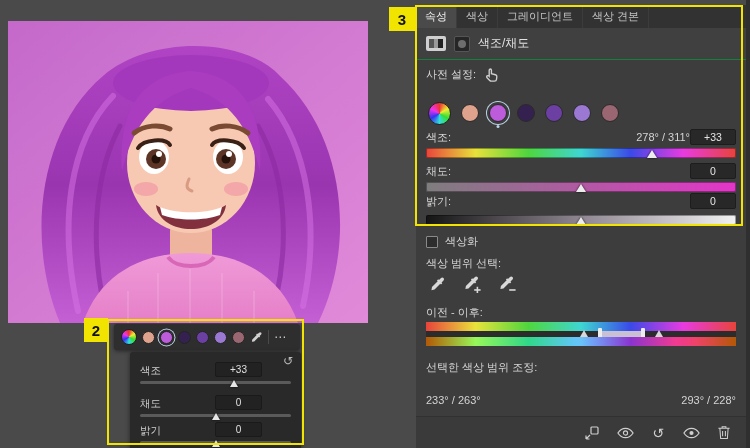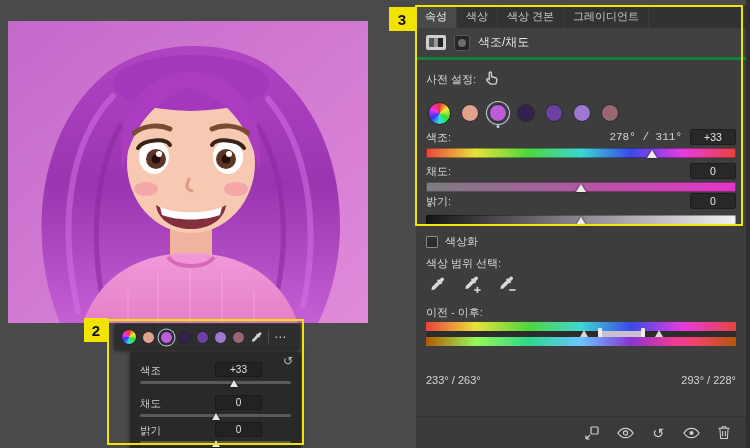--- a/index.html
+++ b/index.html
@@ -15,52 +15,52 @@
   .rpanel { position:absolute; left:416px; top:5px; width:330px; height:443px;
             background:#3d3d3d; color:#d6d6d6; font-size:11px; z-index:2; }
   .edge-sliver { position:absolute; left:746px; top:0; width:4px; height:448px; background:#2f2f2f; }
 
   .tabs { position:absolute; top:0; left:0; right:0; height:23px; background:#323232; display:flex; }
   .tab { padding:0 9px; line-height:23px; font-size:11px; color:#c3c3c3; white-space:nowrap;
          border-right:1px solid #3c3c3c; cursor:default; }
   .tab.active { background:#4a4a4a; color:#eee; }
 
   .adj-header { position:absolute; top:23px; left:0; right:0; height:32px; display:flex;
-                align-items:center; gap:8px; padding:0 10px; border-bottom:3px solid #15803d;
+                align-items:center; gap:8px; padding:0 10px; border-bottom:1px solid #15803d;
                 background:#404040; }
   .badge1 { width:20px; height:15px; border-radius:2px; background:#cfcfcf;
             display:inline-block; position:relative; }
   .badge1:before { content:""; position:absolute; left:3px; top:3px; width:14px; height:9px;
             background:linear-gradient(to right,#555 0 33%,#999 33% 66%,#222 66%); }
   .badge2 { width:16px; height:16px; border-radius:2px; background:#262626; border:1px solid #555;
             display:inline-block; position:relative; }
   .badge2:before { content:""; position:absolute; left:3px; top:3px; width:8px; height:8px;
             border-radius:50%; background:#6d6d6d; }
   .adj-title { font-size:12px; color:#e2e2e2; }
 
   .preset-row { position:absolute; top:62px; left:0; right:0; height:24px; display:flex;
-                align-items:center; gap:7px; padding:0 10px; }
+                align-items:flex-start; gap:7px; padding:0 10px; }
   .select { flex:1; height:21px; background:#2b2b2b; border:1px solid #212121; border-radius:2px;
             display:flex; align-items:center; justify-content:space-between; padding:0 7px; color:#e0e0e0; }
   .chev { width:0; height:0; border-left:4px solid transparent; border-right:4px solid transparent;
           border-top:5px solid #c9c9c9; }
   .hand-icon { width:18px; height:18px; display:inline-flex; }
 
   .swatch-row { position:absolute; top:93px; left:0; right:0; height:30px; display:flex;
                 align-items:center; gap:10px; padding:0 12px; }
   .wheel { width:23px; height:23px; border-radius:50%; border:1px solid #222;
            background:conic-gradient(#e33,#ee3,#3d3,#3dd,#33e,#e3e,#e33); }
   .swatch { width:18px; height:18px; border-radius:50%; border:1px solid #2a2a2a; position:relative; }
   .swatch.selected { box-shadow:0 0 0 2px #3d3d3d, 0 0 0 3px #bcd3e8; }
   .swatch.selected:after { content:""; position:absolute; left:50%; bottom:-7px; width:3px; height:3px;
            border-radius:50%; background:#bcd3e8; transform:translateX(-50%); }
 
   .lrow { position:absolute; left:10px; width:310px; height:16px; display:flex; align-items:center; }
   .lrow .grow { flex:1; }
-  .rangetext { margin-right:8px; color:#d4d4d4;font-family:Liberation Mono, monospace; }
+  .rangetext { margin-right:0; color:#d4d4d4; }
   .vbox { width:46px; height:16px; background:#282828; border:1px solid #1d1d1d; border-radius:2px;
           font-size:10.5px; line-height:14px; text-align:center; color:#e4e4e4; }
 
   .track { position:absolute; left:10px; width:310px; height:10px; border-radius:2px;
            box-shadow:inset 0 0 0 1px rgba(0,0,0,.35); }
   .track.hue-t { background:linear-gradient(to right,#e8433b,#e8e23b 16%,#4fd63e 33%,#3ed6d2 50%,#3b49e8 66%,#e83be0 83%,#e8433b); }
   .track.sat-t { background:linear-gradient(to right,#7e7e7e,#e435c8); }
   .track.lig-t { background:linear-gradient(to right,#141414,#8f8691 50%,#f2f2f2); }
   .handle { position:absolute; top:2px; width:0; height:0; border-left:5px solid transparent;
             border-right:5px solid transparent; border-bottom:8px solid #ececec;
@@ -79,21 +79,21 @@
               background:linear-gradient(to right,#e8433b,#e8e23b 16%,#4fd63e 33%,#3ed6d2 50%,#3b49e8 66%,#e83be0 83%,#e8433b); }
   .spec-bar.before { top:0; }
   .spec-bar.after { top:15px; filter:hue-rotate(33deg) saturate(.9); }
   .spec-strip { position:absolute; top:9px; left:0; width:310px; height:6px; background:#2c2c2c; }
   .seg { position:absolute; top:9px; height:6px; background:#c9c0d4; }
   .mbar { position:absolute; top:6px; width:4px; height:12px; background:#ededed; border-radius:1px;
           transform:translateX(-50%); }
   .mtri { position:absolute; top:8px; width:0; height:0; border-left:4px solid transparent;
           border-right:4px solid transparent; border-bottom:7px solid #d8d8d8; transform:translateX(-50%); }
 
-  .range-vals { position:absolute; top:369px; left:10px; width:310px; display:flex; color:#d4d4d4; }
+  .range-vals { position:absolute; top:389px; left:10px; width:310px; display:flex; color:#d4d4d4; }
   .range-vals .grow { flex:1; }
 
   .footer { position:absolute; bottom:0; left:0; right:0; height:32px; border-top:1px solid #313131;
             background:#3a3a3a; display:flex; align-items:center; justify-content:flex-end;
             gap:15px; padding:0 13px; }
   .ficon { width:18px; height:18px; display:inline-flex; align-items:center; justify-content:center;
            color:#cfcfcf; font-size:14px; line-height:1; font-family:"DejaVu Sans",sans-serif; }
 
   
   .mini-header { position:absolute; left:114px; top:324px; width:186px; height:26px; background:#2e2e2e;
@@ -187,22 +187,22 @@
       <path d="M148 184 C 165 196 201 196 218 184 C 214 216 152 216 148 184 Z" fill="#83303e"></path>
       <path d="M152 186 C 168 193 198 193 214 186 L 212 194 C 196 200 170 200 154 194 Z" fill="#ffffff"></path>
     </svg>
   </div>
 
   <section class="rpanel">
 
     <div class="tabs">
       <div class="tab active">속성</div>
       <div class="tab">색상</div>
+      <div class="tab">그레이디언트</div>
       <div class="tab">색상 견본</div>
-      <div class="tab">그레이디언트</div>
     </div>
 
     <div class="adj-header">
       <span class="badge1"></span>
       <span class="badge2"></span>
       <span class="adj-title">색조/채도</span>
     </div>
 
     <div class="preset-row">
       <span>사전 설정:</span>
@@ -285,20 +285,21 @@
       <div class="spec-bar before"></div>
       <div class="spec-strip"></div>
       <div class="seg" style="left:56%;width:14%"></div>
       <i class="mtri" style="left: 51%;"></i>
       <i class="mbar" style="left: 56%;"></i>
       <i class="mbar" style="left: 70%;"></i>
       <i class="mtri" style="left: 75%;"></i>
       <div class="spec-bar after"></div>
     </div>
 
+    <div class="sec-label" style="top:355px">선택한 색상 범위 조정:</div>
 
     <div class="range-vals">
       <span>233° / 263°</span>
       <span class="grow"></span>
       <span>293° / 228°</span>
     </div>
 
     <div class="footer">
       <span class="ficon">
         <svg class="icon" width="16" height="16" viewBox="0 0 16 16" fill="none" stroke="#cfcfcf" stroke-width="1.2">

